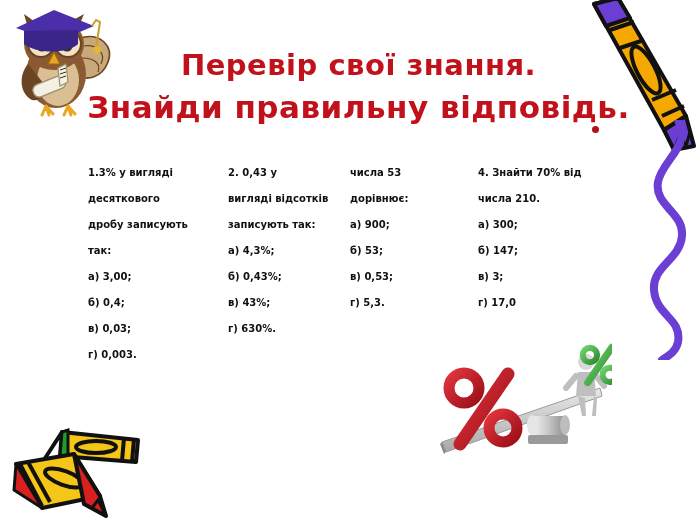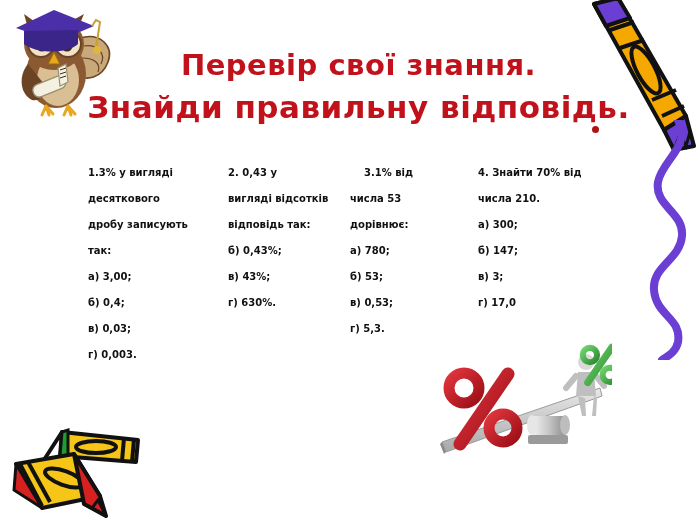--- a/index.html
+++ b/index.html
@@ -89,31 +89,31 @@
       <span class="qline">так:</span>
       <span class="qline">а) 3,00;</span>
       <span class="qline">б) 0,4;</span>
       <span class="qline">в) 0,03;</span>
       <span class="qline">г) 0,003.</span>
     </div>
 
     <div class="qcol" id="col2">
       <span class="qline">2. 0,43 у</span>
       <span class="qline">вигляді відсотків</span>
-      <span class="qline">відповідь так:</span>
+      <span class="qline">записують так:</span>
+      <span class="qline">а) 4,3%;</span>
       <span class="qline">б) 0,43%;</span>
       <span class="qline">в) 43%;</span>
       <span class="qline">г) 630%.</span>
     </div>
 
     <div class="qcol" id="col3">
-      <span class="qline indent">3.1% від</span>
       <span class="qline">числа 53</span>
       <span class="qline">дорівнює:</span>
-      <span class="qline">а) 780;</span>
+      <span class="qline">а) 900;</span>
       <span class="qline">б) 53;</span>
       <span class="qline">в) 0,53;</span>
       <span class="qline">г) 5,3.</span>
     </div>
 
     <div class="qcol" id="col4">
       <span class="qline">4. Знайти 70% від</span>
       <span class="qline">числа 210.</span>
       <span class="qline">а) 300;</span>
       <span class="qline">б) 147;</span>

